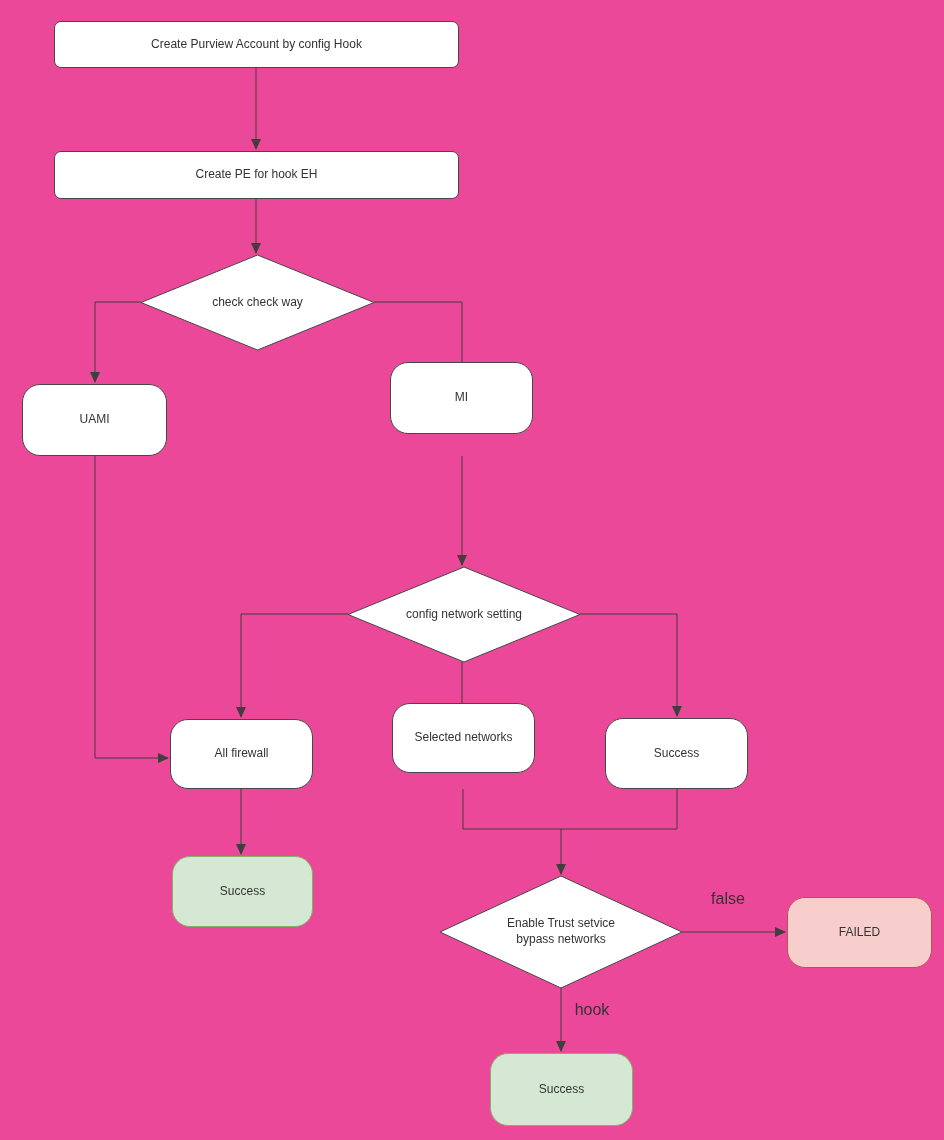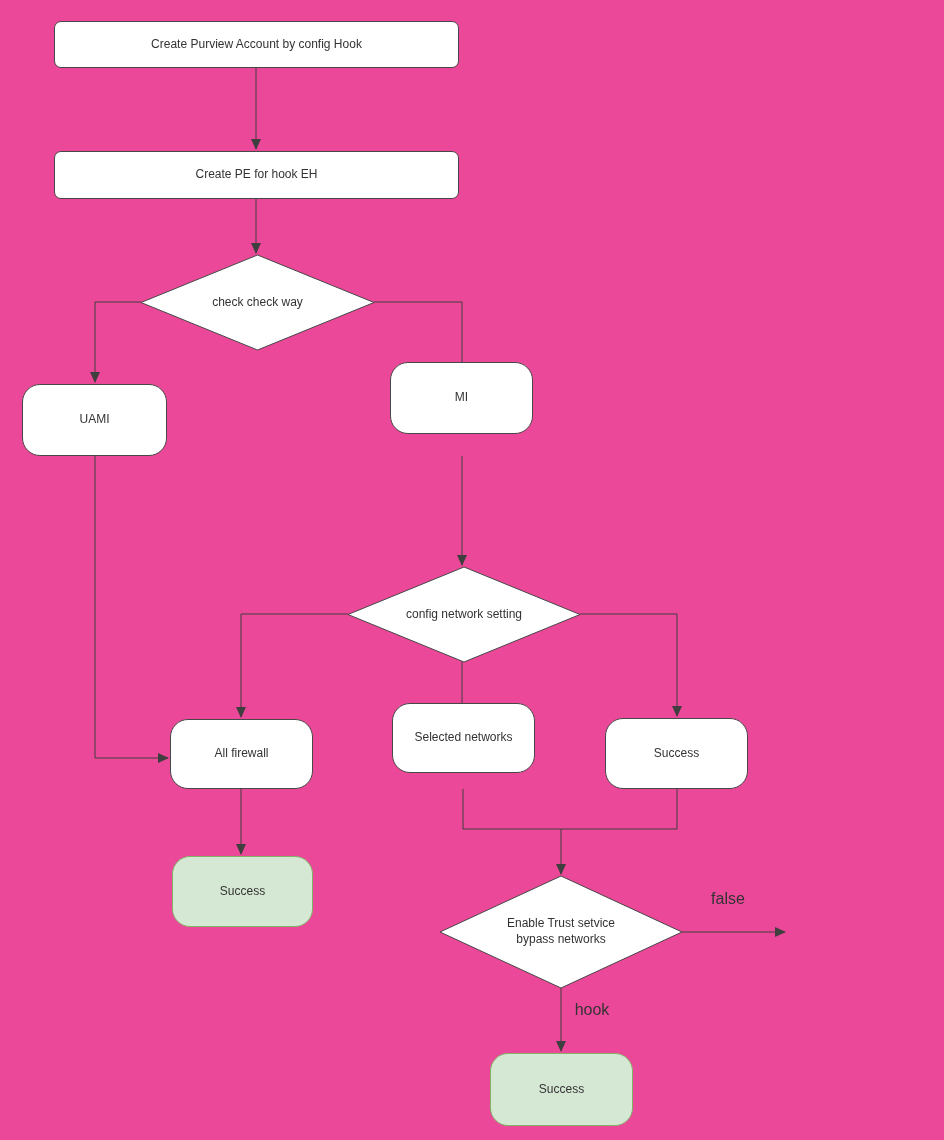--- a/index.html
+++ b/index.html
@@ -107,20 +107,23 @@
     <span class="lbl">Success</span>
   </div>
 
   <div class="diamond" style="left:440px;top:876px;width:242px;height:112px">
     <svg viewBox="0 0 242 112" preserveAspectRatio="none">
       <polygon points="121,0 242,56 121,112 0,56"></polygon>
     </svg>
     <span class="lbl" style="max-width:140px">Enable Trust setvice bypass networks</span>
   </div>
 
+  <div class="node rounded failed" style="left:787px;top:897px;width:145px;height:71px">
+    <span class="lbl">FAILED</span>
+  </div>
 
   <div class="node rounded success" style="left:490px;top:1053px;width:143px;height:73px">
     <span class="lbl">Success</span>
   </div>
 
   <div class="edge-label" style="left:728px;top:899px">false</div>
   <div class="edge-label" style="left:592px;top:1010px">hook</div>
 
 </div>
 

